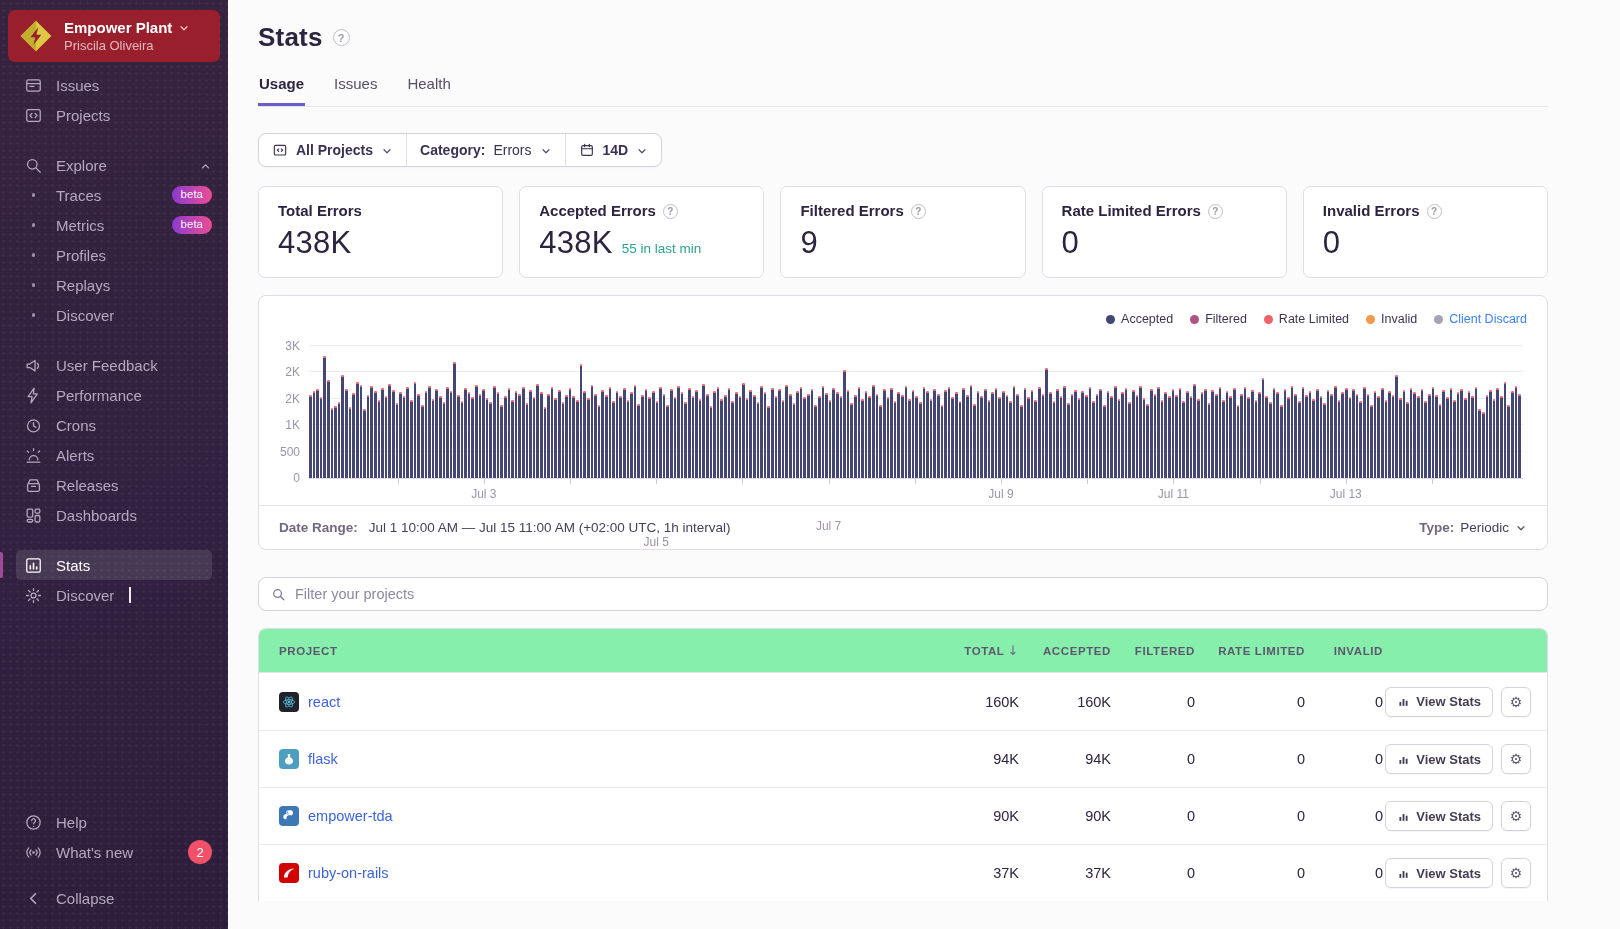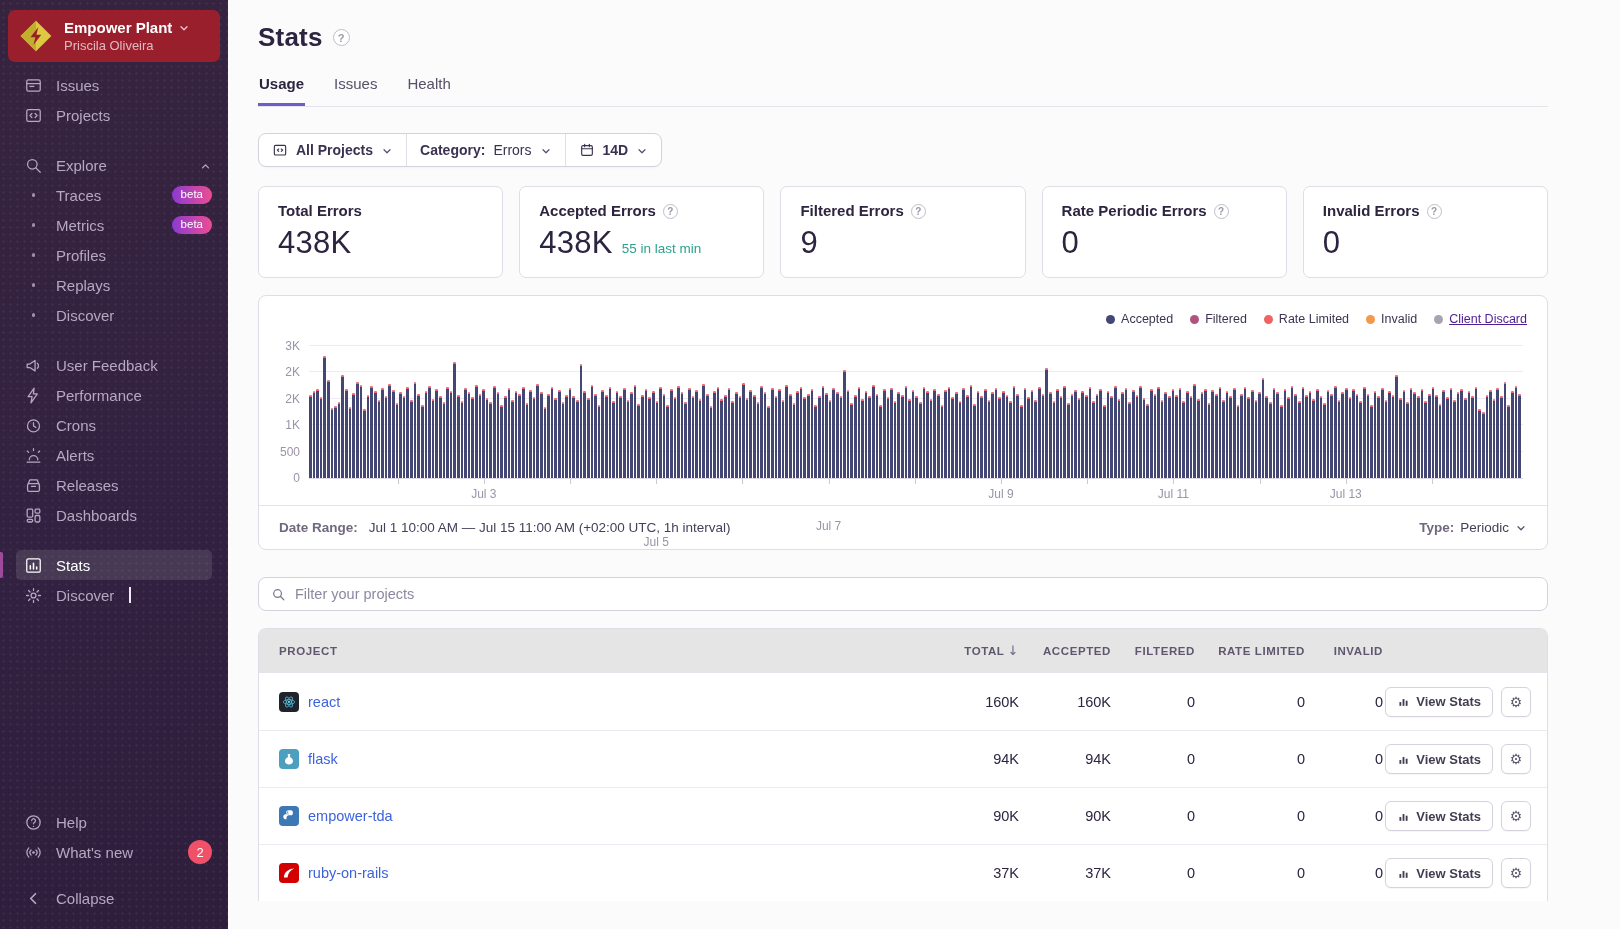--- a/index.html
+++ b/index.html
@@ -77,21 +77,21 @@
   .card-title-row { display:flex; align-items:center; font-size:15px; font-weight:bold; color:#2d2440; }
   .card-value-row { margin-top:6px; display:flex; align-items:baseline; gap:9px; }
   .card-value { font-size:31px; color:#2d2440; letter-spacing:.3px; }
   .card-sub { font-size:13.5px; color:#2aa38b; }
 
   .panel { background:#fff; border:1px solid #e1dce6; border-radius:8px; }
   .chart-panel { margin-top:17px; position:relative; }
   .legend { position:absolute; top:16px; right:20px; display:flex; gap:17px; list-style:none; }
   .legend li { display:flex; align-items:center; gap:6px; font-size:12.5px; color:#3e3450; cursor:pointer; }
   .legend li .dot { width:9px; height:9px; border-radius:50%; }
-  .legend li.muted { color:#4c1d95;text-decoration:underline; }
+  .legend li.muted { color:#3b82f6; }
   .plot-wrap { padding:50px 24px 0 50px; }
   .plot { position:relative; height:133px; border-bottom:1px solid #dcd7e1; }
   .gridline { position:absolute; left:0; right:0; height:1px; background:#edeaf1; }
   .ylab { position:absolute; right:calc(100% + 9px); transform:translateY(-50%); font-size:12px; color:#9b93a8; white-space:nowrap; }
   .bars { position:absolute; inset:0; display:flex; align-items:flex-end; gap:1px; }
   .bar { flex:1; background:#444674; border-top:2px solid #ef6972; border-radius:1px 1px 0 0; min-height:3px; }
   .xaxis { position:relative; height:26px; }
   .xtick { position:absolute; top:0; width:1px; height:5px; background:#cfc9d6; }
   .xlab { position:absolute; top:8px; transform:translateX(-50%); font-size:12px; color:#9b93a8; white-space:nowrap; }
   .chart-footer { border-top:1px solid #e7e3eb; height:44px; display:flex; align-items:center;
@@ -101,21 +101,21 @@
   .cf-value { color:#46405a; }
   .cf-right { display:flex; gap:6px; align-items:center; cursor:pointer; }
 
   .search-box { margin-top:27px; height:34px; background:#fff; border:1px solid #d6d1dd; border-radius:8px;
     display:flex; align-items:center; gap:9px; padding:0 12px; }
   .search-box svg { width:15px; height:15px; flex-shrink:0; }
   .search-box input { border:none; outline:none; flex:1; font-size:14.5px; color:#3a3150; background:transparent; font-family:inherit; }
   .search-box input::placeholder { color:#8e87a0; }
 
   .table-panel { margin-top:17px; border-radius:8px 8px 0 0; border-bottom:none; overflow:hidden; }
-  .thead { display:flex; align-items:center; background:#e5e5e5; border-bottom:1px solid #e7e3eb;
+  .thead { display:flex; align-items:center; background:#86efac; border-bottom:1px solid #e7e3eb;
     height:44px; padding:0 16px 0 20px; font-size:11.5px; font-weight:bold; letter-spacing:.6px; color:#5f576e; }
   .trow { display:flex; align-items:center; height:57px; padding:0 16px 0 20px; font-size:14.5px; }
   .trow + .trow { border-top:1px solid #eceaf0; }
   .col-project { flex:1; display:flex; align-items:center; gap:9px; min-width:0; }
   .num { text-align:right; }
   .col-total { width:96px; } .col-accepted { width:92px; } .col-filtered { width:84px; }
   .col-rate { width:110px; } .col-invalid { width:78px; } .col-actions { width:148px; display:flex; justify-content:flex-end; gap:8px; }
   .sort-arrow { font-family:"DejaVu Sans",sans-serif; font-weight:normal; color:#6f6685; margin-left:3px; font-size:13px;}
   .plogo { width:20px; height:20px; border-radius:4px; flex-shrink:0; display:flex; align-items:center; justify-content:center; }
   .plogo svg { width:16px; height:16px; }
@@ -401,21 +401,21 @@
           <div class="card-title-row">
             <span>Filtered Errors</span>
             <span class="qmark sm">?</span>
           </div>
     <div class="card-value-row">
             <span class="card-value">9</span>
           </div>
         </div>
         <div class="card">
           <div class="card-title-row">
-            <span>Rate Periodic Errors</span>
+            <span>Rate Limited Errors</span>
             <span class="qmark sm">?</span>
           </div>
     <div class="card-value-row">
             <span class="card-value">0</span>
           </div>
         </div>
         <div class="card">
           <div class="card-title-row">
             <span>Invalid Errors</span>
             <span class="qmark sm">?</span>

